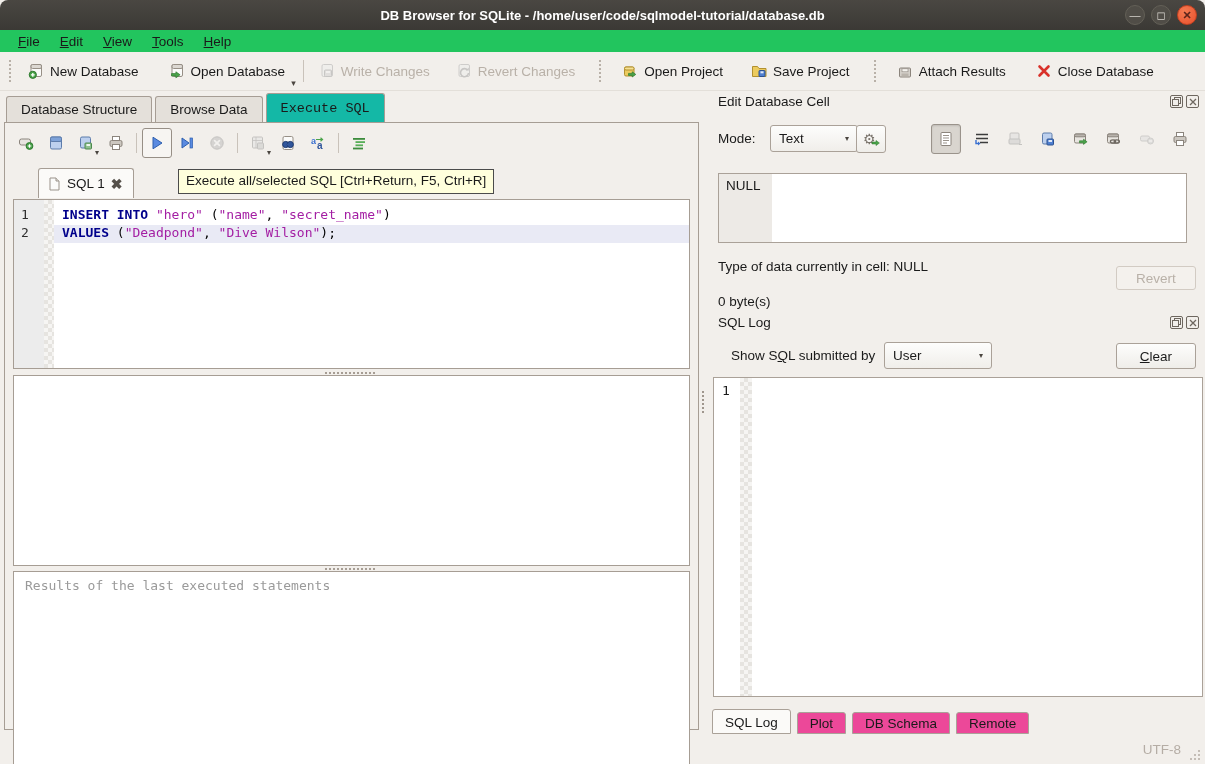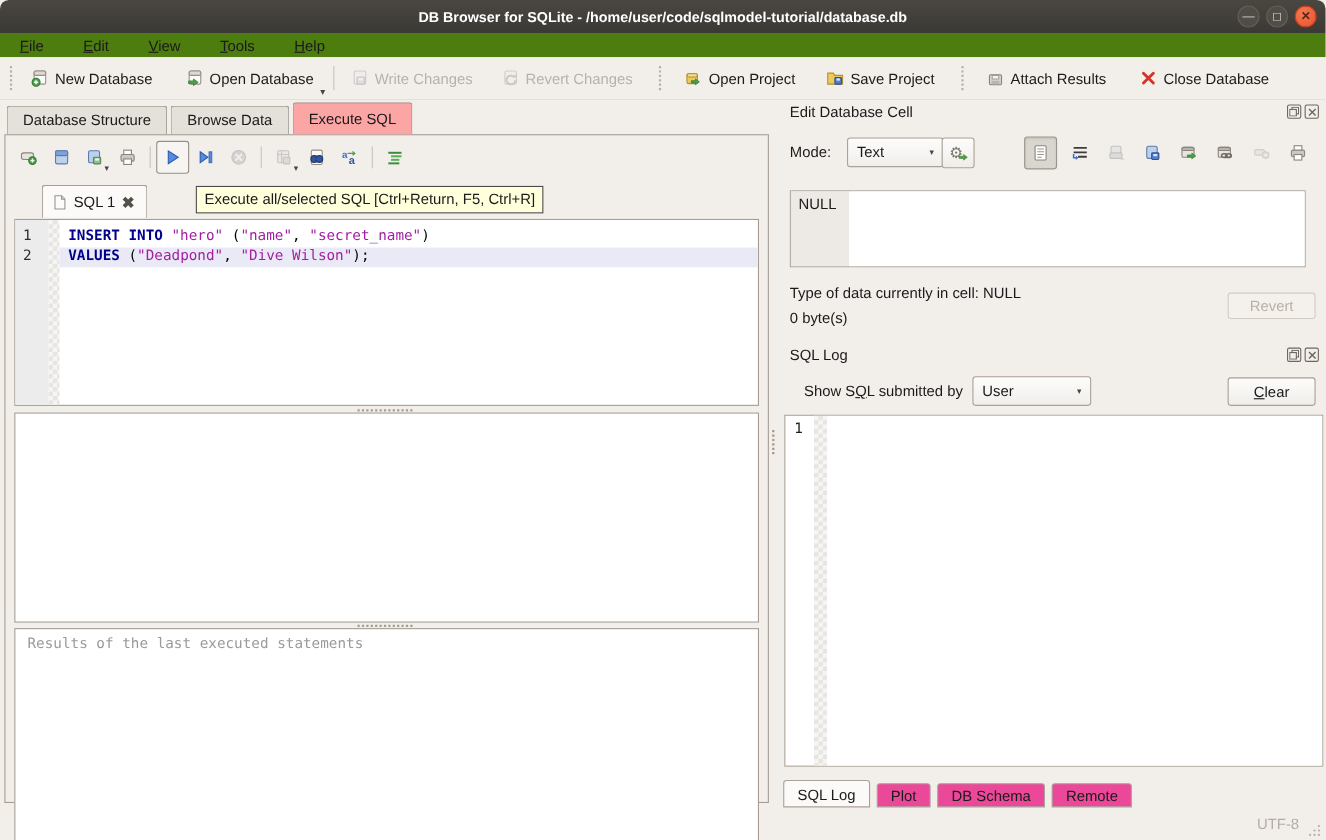--- a/index.html
+++ b/index.html
@@ -11,22 +11,22 @@
   .titlebar { position:absolute; left:0; top:0; width:1205px; height:30px;
     background:linear-gradient(#4a4742,#3b3935); border-radius:8px 8px 0 0;
     display:flex; align-items:center; justify-content:center; }
   .titlebar .title { color:#fff; font-weight:bold; font-size:13px; }
   .winbtns { position:absolute; right:8px; top:5px; display:flex; gap:6px; }
   .winbtn { width:20px; height:20px; border-radius:50%; background:#504d47; border:1px solid #636057;
     color:#d6d3cd; font-size:11px; line-height:18px; text-align:center; cursor:default; }
   .winbtn.close { background:radial-gradient(circle at 35% 30%, #f47a51, #e8502c); border-color:#c4401f; color:#5e241a; font-weight:bold; }
 
   
-  .menubar { position:absolute; left:0; top:30px; width:1205px; height:22px; background:#4d7c0f;
-    display:flex; align-items:center; padding-left:8px;gap:16px; }
+  .menubar { position:absolute; left:0; top:30px; width:1205px; height:22px; background:#22c55e;
+    display:flex; align-items:center; padding-left:8px; }
   .menu-item { padding:2px 10px; font-size:13.5px; }
 
   
   .toolbar { position:absolute; left:0; top:52px; width:1205px; height:39px; background:#f2efeb;
     display:flex; align-items:center; padding-left:4px; border-bottom:1px solid #e3dfd9; }
   .grip-v { width:6px; height:22px; border-left:2px dotted #b9b1a8; margin:0 5px; }
   .tbtn { display:flex; align-items:center; gap:6px; padding:5px 8px; font-size:13.5px; border-radius:3px; white-space:nowrap; }
   .tbtn.disabled { color:#b9b1a8; }
   .tsep { width:1px; height:22px; background:#c9c2ba; margin:0 7px; }
   .caret { font-size:9px; color:#4a4540; margin-left:-2px; align-self:flex-end; padding-bottom:2px; }
@@ -34,21 +34,21 @@
 
   
   .main { position:absolute; left:0; top:91px; width:1205px; height:673px; background:#f2efeb; }
   .vsplit { position:absolute; left:700px; top:0; width:7px; height:610px; }
   .vsplit .dots { position:absolute; left:2px; top:300px; height:22px; border-left:2px dotted #9f968d; }
 
   
   .maintabs { position:absolute; left:6px; top:3px; height:28px; display:flex; align-items:flex-end; }
   .maintab { background:#e4e0da; border:1px solid #a69d94; border-bottom:none; padding:5px 14px 6px;
     font-size:13.5px; margin-right:3px; border-radius:3px 3px 0 0; height:26px; }
-  .maintab.active { background:#fca5a5; height:29px; padding-top:7px; position:relative; z-index:3; }
+  .maintab.active { background:#14b8a6; height:29px; padding-top:7px; position:relative; z-index:3;font-family:Liberation Mono, monospace; }
 
   .tabframe { position:absolute; left:4px; top:31px; width:695px; height:608px; border:1px solid #a69d94; background:#f2efeb; }
 
   
   .sqltoolbar { position:absolute; left:6px; top:5px; display:flex; align-items:center; }
   .itbtn { width:30px; height:30px; display:flex; align-items:center; justify-content:center; border-radius:3px; }
   .itbtn.hovered { border:1px solid #978f86; background:#f7f5f2; }
   .itbtn .dd { position:absolute; font-size:8px; color:#4a4540; margin-left:22px; margin-top:18px; }
   .isep { width:1px; height:20px; background:#c9c2ba; margin:0 5px; }
 
@@ -437,21 +437,21 @@
         </svg>
       </div>
     </div>
 
     <div class="cellbox">
       <div class="nullcol">NULL</div>
       <div style="flex:1;background:#fff"></div>
     </div>
 
     <div class="label" style="position:absolute;left:11px;top:168px">Type of data currently in cell: NULL</div>
-    <div class="label" style="position:absolute;left:11px;top:191px">0 byte(s)</div>
+    <div class="label" style="position:absolute;left:11px;top:203px">0 byte(s)</div>
     <div class="btn disabled" style="position:absolute;left:409px;top:175px;width:80px;height:24px">Revert</div>
 
     <div class="dockheader" style="top:224px">SQL Log</div>
     <div class="dockicons" style="top:225px">
       <div class="dockicon">
         <svg width="9" height="9" viewBox="0 0 9 9">
             <rect x="2.5" y="0.5" width="6" height="6" fill="none" stroke="#6e675f"></rect>
             <rect x="0.5" y="2.5" width="6" height="6" fill="#f2efeb" stroke="#6e675f"></rect>
           </svg>
       </div>

